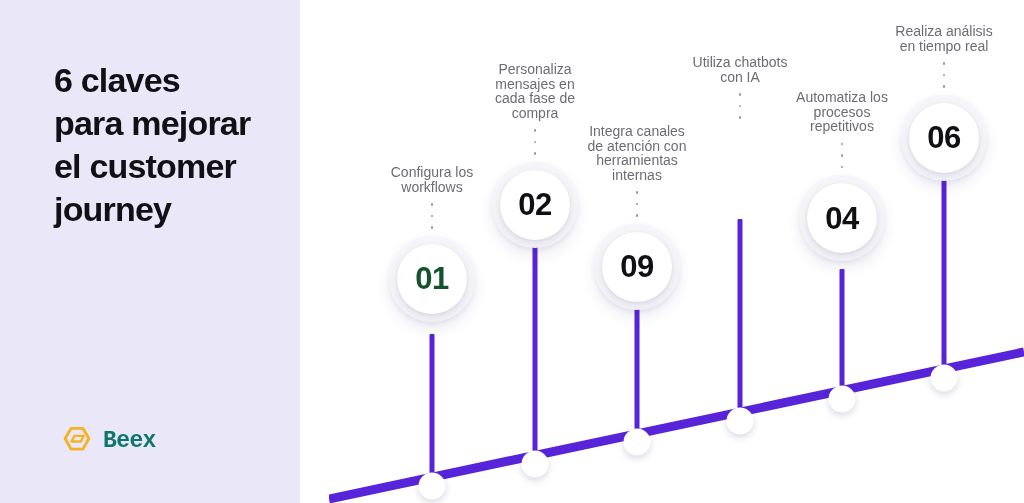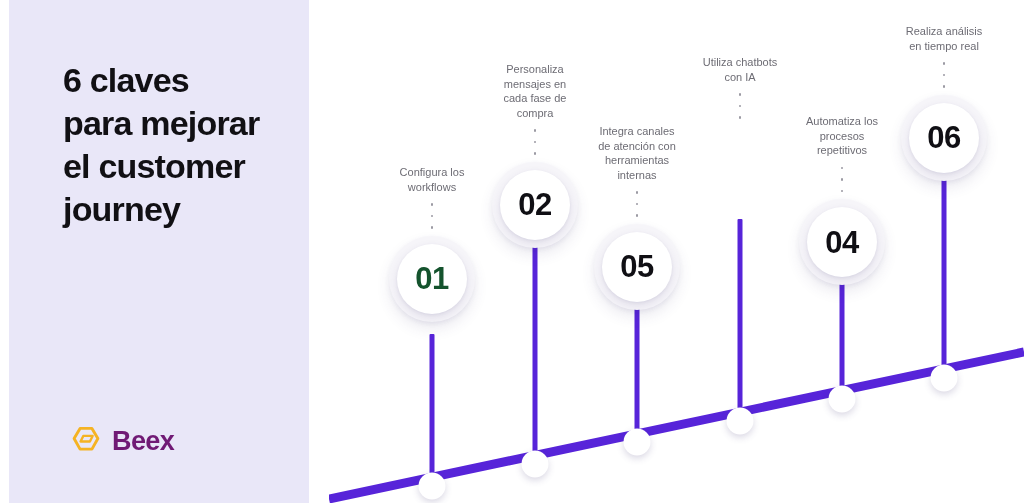--- a/index.html
+++ b/index.html
@@ -22,21 +22,20 @@
   }
 
   
   .left-panel {
     position: absolute;
     left: 0;
     top: 0;
     width: 300px;
     height: 503px;
     background: #e9e7f8;
-    margin-left: 9px;
   }
 
   .headline {
     position: absolute;
     left: 54px;
     top: 59px;
     width: 262px;
     margin: 0;
     font-family: "Liberation Sans", sans-serif;
     font-weight: 700;
@@ -54,25 +53,25 @@
     display: flex;
     align-items: center;
     gap: 9px;
   }
   .brand-mark {
     width: 34px;
     height: 34px;
     display: block;
   }
   .brand-name {
-    font-family: Liberation Sans, sans-serif;
+    font-family: Liberation Mono, monospace;
     font-weight: 700;
-    font-size: 27px;
+    font-size: 23px;
     letter-spacing: -0.6px;
-    color: #701a75;
+    color: #0f766e;
     line-height: 1;
   }
 
   
   .right-panel {
     position: absolute;
     left: 329px;
     top: 0;
     width: 695px;
     height: 503px;
@@ -92,21 +91,21 @@
   
   .node {
     position: absolute;
     transform: translateX(-50%);
     width: 150px;
     text-align: center;
   }
 
   .node-label {
     font-family: "Liberation Sans", sans-serif;
-    font-size: 11px;
+    font-size: 14px;
     line-height: 14.5px;
     color: #6d6c74;
     white-space: pre-line;
     margin: 0 auto;
     width: 118px;
   }
 
   .node-dots {
     margin: 9px auto 7px auto;
     width: 3px;
@@ -248,36 +247,36 @@
 herramientas
 internas</div>
           <div class="node-dots">
             <i></i>
             <i></i>
             <i></i>
           </div>
           <div class="node-badge">
             <div class="ring-outer"></div>
             <div class="ring-inner">
-              <span class="node-number" style="color: rgb(16, 15, 20);">05</span>
+              <span class="node-number" style="color: rgb(16, 15, 20);">09</span>
             </div>
           </div>
         </div>
         <div class="node-stem" style="left: 411px; top: 219px; height: 202px; background: rgb(87, 36, 217);"></div>
         <div class="node" style="left: 411px; top: 55px;">
           <div class="node-label" style="color: rgb(109, 108, 116);">Utiliza chatbots
 con IA</div>
           <div class="node-dots">
             <i></i>
             <i></i>
             <i></i>
           </div>
         </div>
         <div class="node-stem" style="left: 513px; top: 269px; height: 130px; background: rgb(87, 36, 217);"></div>
-        <div class="node" style="left: 513px; top: 114px;">
+        <div class="node" style="left: 513px; top: 90px;">
           <div class="node-label" style="color: rgb(109, 108, 116);">Automatiza los
 procesos
 repetitivos</div>
           <div class="node-dots">
             <i></i>
             <i></i>
             <i></i>
           </div>
           <div class="node-badge">
             <div class="ring-outer"></div>

